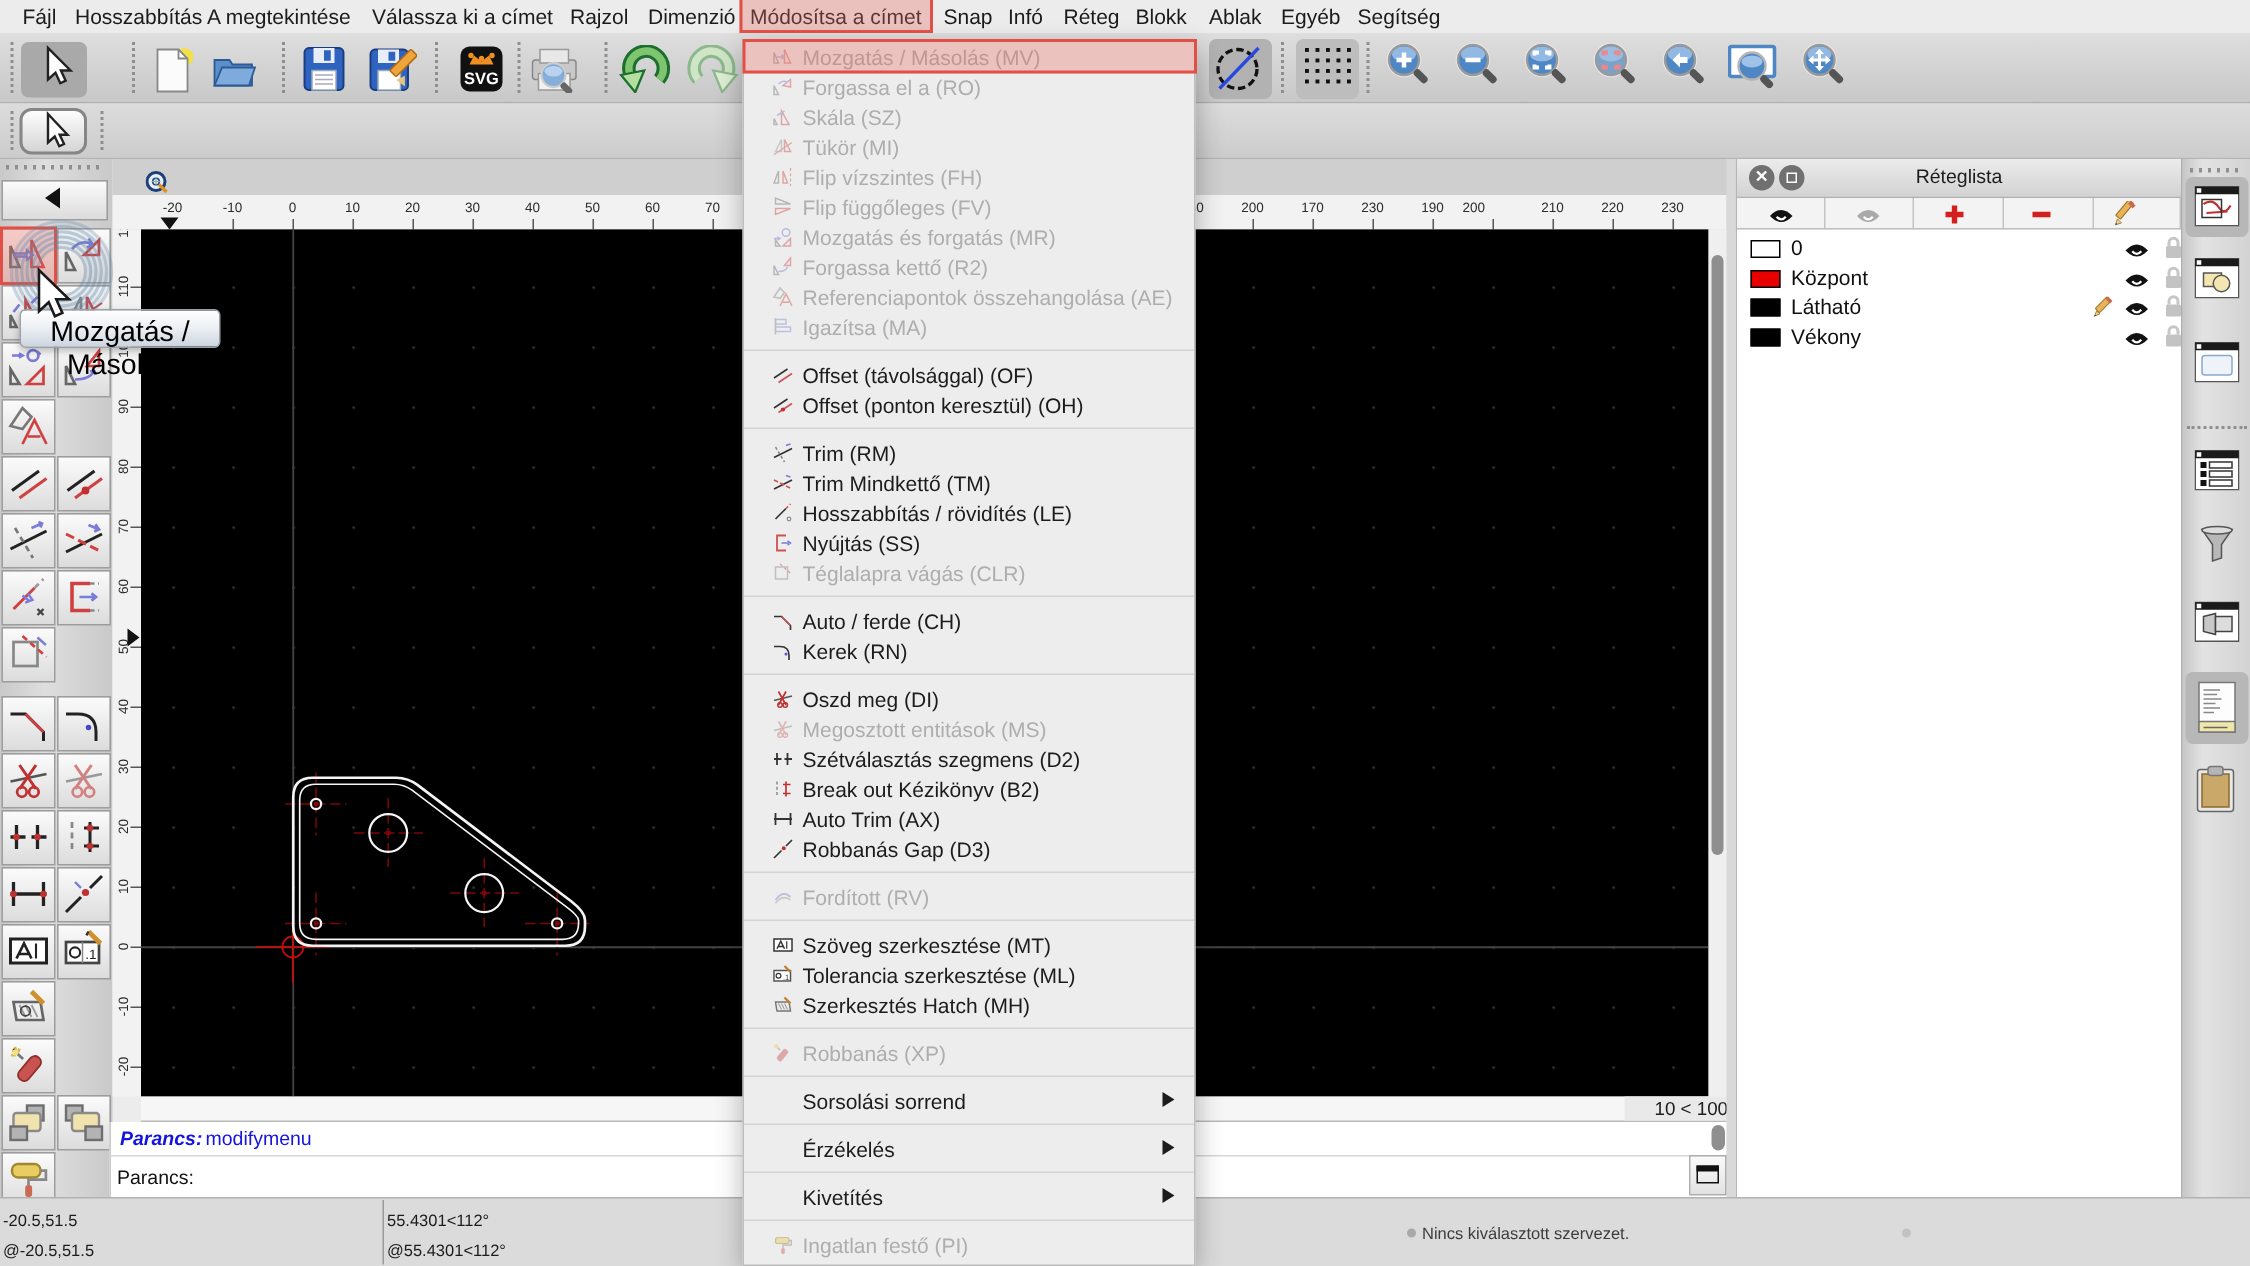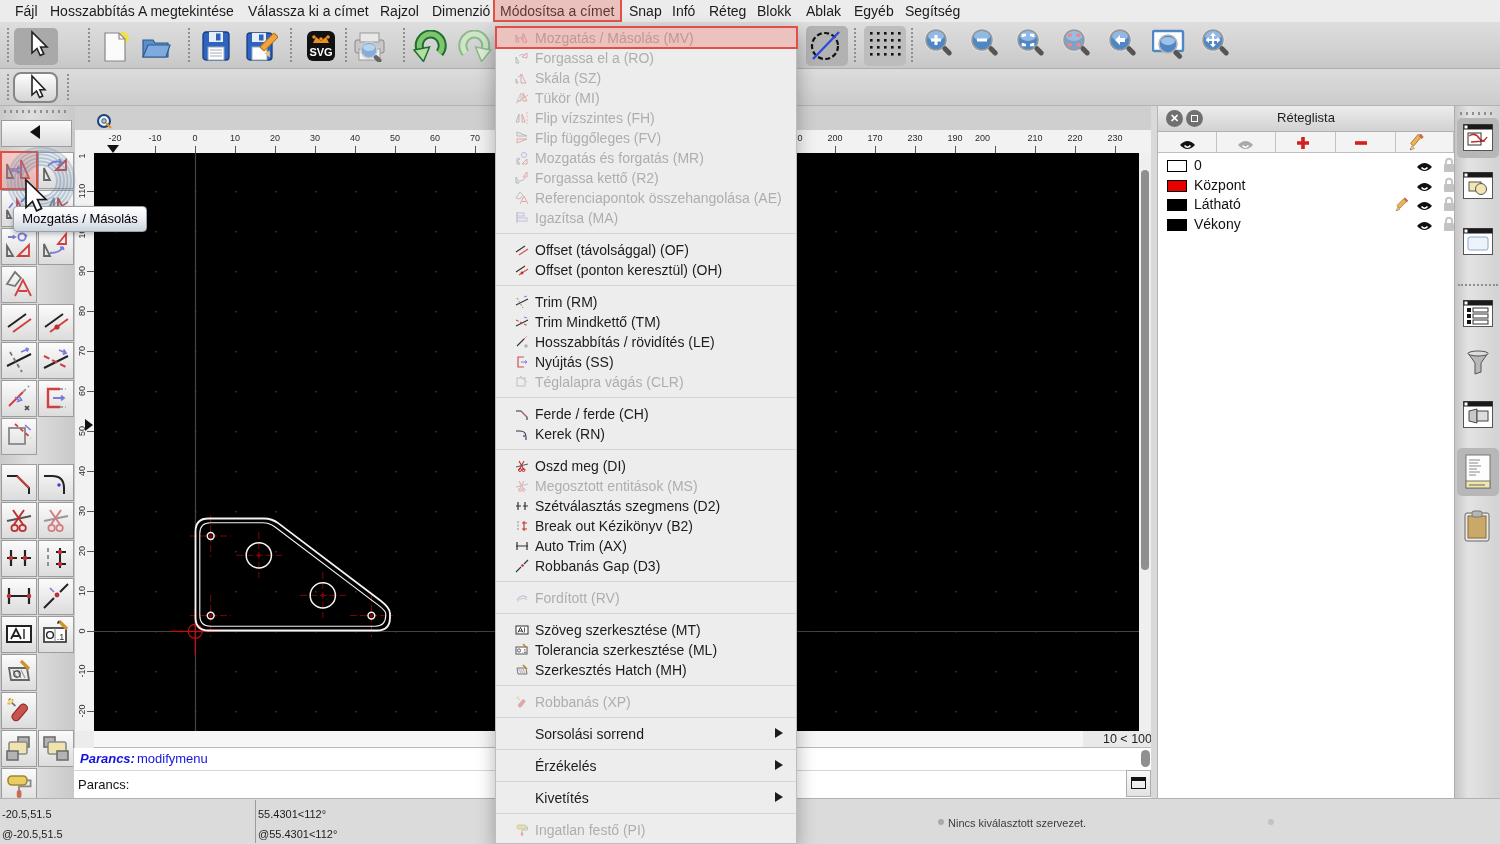--- a/index.html
+++ b/index.html
@@ -46,21 +46,21 @@
   #popup { z-index:40; left:495px; top:27px; width:302px; height:817px; background:#ededed; border:1px solid #bdbdbd; box-shadow:0 6px 18px rgba(0,0,0,0.3); font-size:14px; }
   .mi { position:absolute; left:0; width:300px; height:20px; color:#1c1c1c; white-space:nowrap; }
   .mi.dis { color:#aeaeae; }
   .mi .t { position:absolute; left:39px; top:2px; }
   .mi .ic { position:absolute; left:19px; top:3px; width:14px; height:14px; }
   .msep { position:absolute; left:0; width:300px; height:1px; background:#d4d4d4; }
   .sub { position:absolute; right:13px; top:4px; width:0; height:0; border-left:8px solid #1c1c1c; border-top:5px solid transparent; border-bottom:5px solid transparent; }
   
   .ann { position:absolute; z-index:50; border:2px solid #e05047; background:rgba(235,105,95,0.33); }
   
-  #tip { z-index:60; left:13px; top:206px; width:134px; height:26px; background:linear-gradient(#ffffff,#e9edf2 55%,#ccd4de); border:1px solid #9aa0a8; border-radius:4px; font-size:13px; color:#000; text-align:center; padding-top:4px; box-shadow:0 2px 5px rgba(0,0,0,0.25); }
+  #tip { z-index:60; left:13px; top:206px; width:134px; height:26px; background:linear-gradient(#ffffff,#e9edf2 55%,#ccd4de); border:1px solid #9aa0a8; border-radius:4px; font-size:19px; color:#000; text-align:center; padding-top:4px; box-shadow:0 2px 5px rgba(0,0,0,0.25); }
 </style>
 </head>
 <body>
 <div id="menubar" class="abs">
   <span style="left:15px">Fájl</span>
   <span style="left:50px">Hosszabbítás</span>
   <span style="left:138px">A megtekintése</span>
   <span style="left:248px">Válassza ki a címet</span>
   <span style="left:380px">Rajzol</span>
   <span style="left:432px">Dimenzió</span>
@@ -894,21 +894,21 @@
           <path d="M6 7 L11 7 M10 5.5 L12 7 L10 8.5" stroke="#7b7bd8" stroke-width="1" fill="none"></path>
         </svg></span>
       <span class="t">Nyújtás (SS)</span>
     </div>
 <div class="msep" style="top:369px"></div>
 <div class="mi" style="top:376px">
       <span class="ic"><svg width="14" height="14" viewBox="0 0 14 14">
           <path d="M1 4 L6 4 L12 10 L12 13" fill="none" stroke="#333" stroke-width="1.1"></path>
           <path d="M6 4 L12 10" stroke="#d05050" stroke-width="1"></path>
         </svg></span>
-      <span class="t">Ferde / ferde (CH)</span>
+      <span class="t">Auto / ferde (CH)</span>
     </div>
 <div class="mi" style="top:396px">
       <span class="ic"><svg width="14" height="14" viewBox="0 0 14 14">
           <path d="M1 4 L5 4 Q11 4 11 10 L11 13" fill="none" stroke="#333" stroke-width="1.1"></path>
           <circle cx="9" cy="9" r="1" fill="#5555cc"></circle>
         </svg></span>
       <span class="t">Kerek (RN)</span>
     </div>
 <div class="msep" style="top:421px"></div>
 <div class="mi" style="top:428px">

